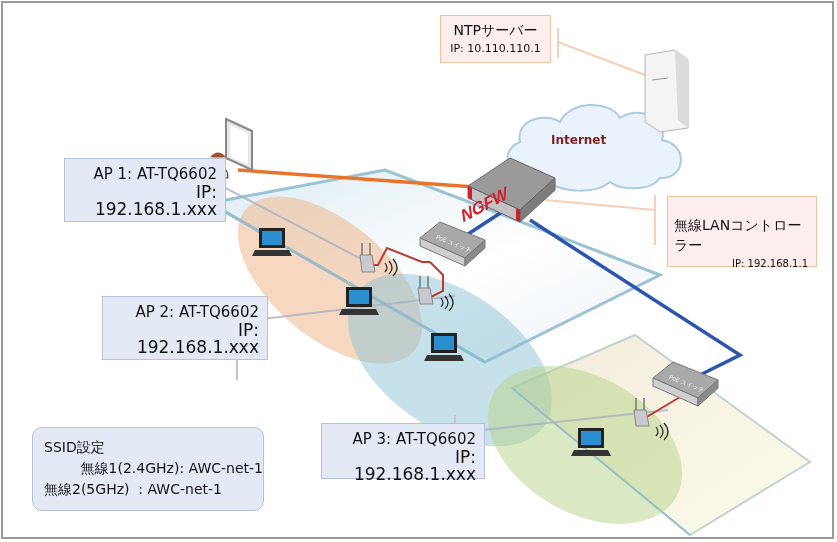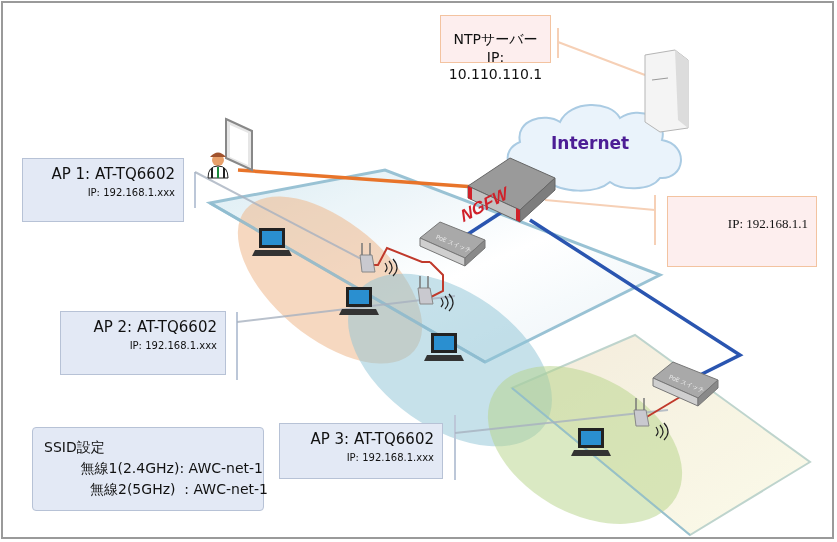--- a/index.html
+++ b/index.html
@@ -1,26 +1,26 @@
 <!DOCTYPE html>
 <html><head>
 <meta charset="utf-8">
 <style>
   html,body{margin:0;padding:0;background:#fff;}
   body{width:837px;height:542px;position:relative;overflow:hidden;font-family:"DejaVu Sans","Liberation Sans",sans-serif;}
   .frame{position:absolute;left:1px;top:1px;width:833px;height:538px;border:2px solid #9a9a9a;box-sizing:border-box;background:#fff;}
   svg.diag{position:absolute;left:0;top:0;}
   .box{position:absolute;box-sizing:border-box;color:#111;}
-  .ap{background:#e3e9f5;border:1px solid #b7c2d6;text-align:right;padding:6px 8px 16px 8px;}
+  .ap{background:#e3e9f5;border:1px solid #b7c2d6;text-align:right;padding:6px 8px 16px 8px;margin-left:42px;}
   .ap .t{font-size:15px;line-height:19px;}
-  .ap .s{font-size:10px;line-height:17px;}
+  .ap .s{font-size:17px;line-height:17px;}
   .pink{background:#fdeeee;border:1.5px solid #f3c3a0;}
-  .ssid{background:#e3e9f5;border:1px solid #b7c2d6;border-radius:4px;padding:9px 0 0 11px;}
+  .ssid{background:#e3e9f5;border:1px solid #b7c2d6;border-radius:10px;padding:9px 0 0 11px;}
   .ssid div{font-size:14px;line-height:21px;}
-  .internet{position:absolute;font-weight:bold;color:#4c1d95;font-size:17px;}
+  .internet{position:absolute;font-weight:bold;color:#7f1d1d;font-size:12px;}
 </style>
 </head>
 <body>
 
 <div class="frame"></div>
 
 <svg class="diag" width="837" height="542" viewBox="0 0 837 542">
   <defs>
     <linearGradient id="floor1" x1="0" y1="0" x2="1" y2="1">
       <stop offset="0" stop-color="#d9ebf3"></stop>
@@ -143,39 +143,40 @@
   </g>
   <g>
     <rect x="578" y="428" width="26" height="20" fill="#222"></rect>
       <rect x="581" y="431" width="20" height="14" fill="#2a8fd0"></rect>
     <polygon points="574,450 608,450 611,456 571,456" fill="#333"></polygon>
   </g>
 </svg>
 
 <div class="internet" style="left:551px;top:133px;">Internet</div>
 
-<div class="box pink" style="left:440px;top:15px;width:111px;height:48px;padding:13px 6px;text-align:center;">
+<div class="box pink" style="left:440px;top:15px;width:111px;height:48px;padding:4px 6px;text-align:center;">
   <div style="font-size:14px;line-height:20px;">NTPサーバー</div>
-  <div style="font-size:14px;line-height:17px;">IP: 10.110.110.1</div>
+  <div style="font-size:11px;line-height:17px;">IP: 10.110.110.1</div>
 </div>
 
 <div class="box pink" style="left:667px;top:196px;width:150px;height:71px;padding:18px 8px 0 6px;text-align:right;">
-  <div style="font-size:13px;line-height:17px;font-family:Liberation Serif, serif;">IP: 192.168.1.1</div>
+  <div style="font-size:14px;line-height:20px;text-align:left;">無線LANコントローラー</div>
+  <div style="font-size:10px;line-height:17px;">IP: 192.168.1.1</div>
 </div>
 
 <div class="box ap" style="left:22px;top:158px;width:162px;height:64px;">
   <div class="t">AP 1: AT-TQ6602</div>
   <div class="s">IP: 192.168.1.xxx</div>
 </div>
-<div class="box ap" style="left:60px;top:311px;width:166px;height:64px;">
+<div class="box ap" style="left:60px;top:296px;width:166px;height:64px;">
   <div class="t">AP 2: AT-TQ6602</div>
   <div class="s">IP: 192.168.1.xxx</div>
 </div>
 <div class="box ap" style="left:279px;top:423px;width:164px;height:56px;">
   <div class="t">AP 3: AT-TQ6602</div>
   <div class="s">IP: 192.168.1.xxx</div>
 </div>
 
 <div class="box ssid" style="left:32px;top:427px;width:232px;height:84px;">
   <div>SSID設定</div>
   <div style="white-space:pre;text-align:right;">無線1(2.4GHz): AWC-net-1</div>
-  <div style="white-space:pre;margin-left:46px;">無線2(5GHz)  : AWC-net-1</div>
+  <div style="white-space:pre;">無線2(5GHz)  : AWC-net-1</div>
 </div>
 
 </body></html>

